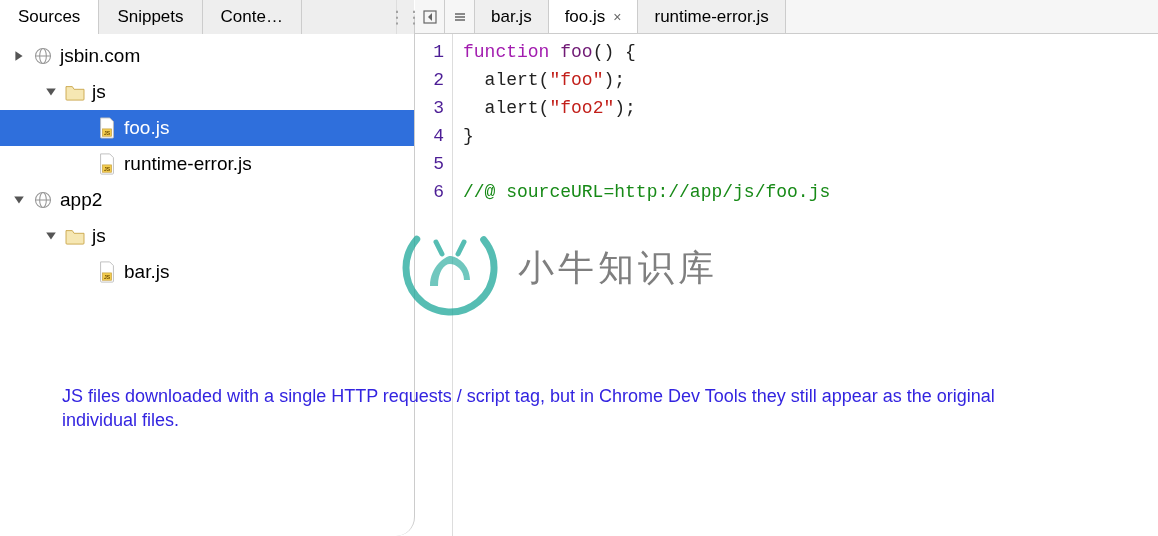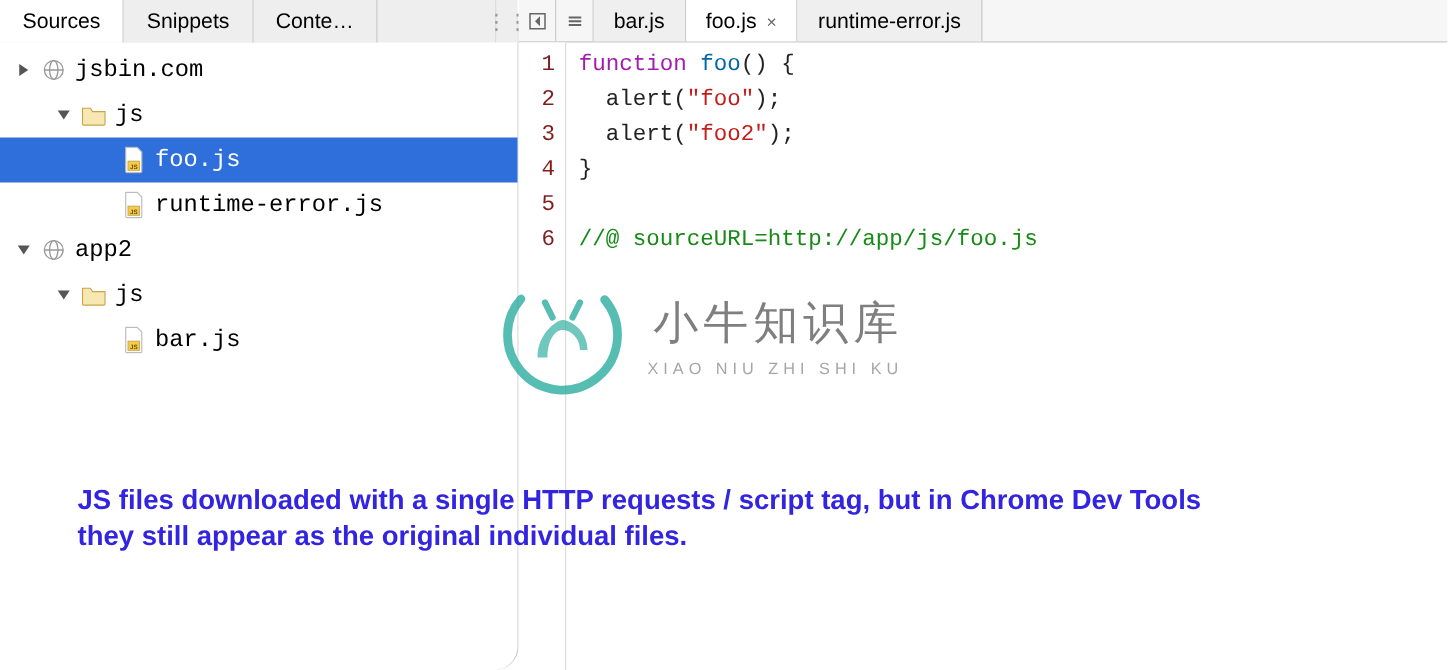--- a/index.html
+++ b/index.html
@@ -29,40 +29,40 @@
     .tree { padding: 4px 0 8px 0; font-size: 19px; user-select: none; }
     .tree-row { display: flex; align-items: center; height: 36px; padding-right: 8px; cursor: pointer; white-space: nowrap; }
     .tree-row.selected { background: #2f6fdc; color: #fff; }
     .disclosure { width: 14px; height: 14px; margin-right: 6px; display: inline-flex; align-items: center; justify-content: center; }
     .disclosure svg { width: 12px; height: 12px; fill: #555; }
     .indent { display: inline-block; }
     .icon { width: 22px; height: 22px; margin-right: 6px; display: inline-flex; align-items: center; justify-content: center; }
     .icon.globe svg { width: 20px; height: 20px; fill: none; stroke: #999; stroke-width: 1.3; }
     .icon.folder svg { width: 22px; height: 18px; }
     .icon.jsfile svg { width: 20px; height: 22px; }
-    .tree-label { flex: 1; font-family: Liberation Mono, monospace; }
+    .tree-label { flex: 1; }
 
     
     .editor-tabbar { display: flex; align-items: stretch; height: 34px; background: #f6f6f6; border-bottom: 1px solid #ccc; font-size: 17px; }
     .editor-tabbar .ctrl { width: 30px; display: flex; align-items: center; justify-content: center; color: #666; border-right: 1px solid #ccc; cursor: pointer; }
     .editor-tabbar .etab { padding: 6px 16px; border-right: 1px solid #ccc; background: #efefef; cursor: pointer; display: flex; align-items: center; gap: 8px; }
     .editor-tabbar .etab.active { background: #fff; }
     .close-x { color: #666; font-size: 14px; }
 
     
     .code-area { display: flex; flex: 1; font-family: Menlo, Consolas, "Courier New", monospace; font-size: 18px; line-height: 28px; }
-    .gutter { width: 38px; text-align: right; color: #7f1d1d; padding: 4px 8px 4px 0; background: #fff; border-right: 1px solid #ddd; }
+    .gutter { width: 38px; text-align: right; color: #4c1d95; padding: 4px 8px 4px 0; background: #fff; border-right: 1px solid #ddd; }
     .code { flex: 1; padding: 4px 10px; white-space: pre; color: #222; }
     .tok-kw { color: #a21caf; }
-    .tok-fn { color: #0369a1; }
+    .tok-fn { color: #701a75; }
     .tok-str { color: #c21f1a; }
     .tok-cmt { color: #178a17; font-family: Liberation Mono, monospace; }
 
     
-    .caption { position: absolute; left: 62px; right: 150px; top: 385px; font-weight: bold; font-size: 22px; color: #3324e0; line-height: 1.32; }
+    .caption { position: absolute; left: 62px; right: 150px; top: 385px; font-weight: normal; font-size: 18px; color: #3324e0; line-height: 1.32; }
 
     
     .watermark { position: absolute; left: 400px; top: 218px; display: flex; align-items: center; gap: 18px; opacity: 0.75; pointer-events: none; }
     .watermark .wm-logo { width: 100px; height: 100px; }
     .watermark .wm-text .cn { font-size: 36px; color: #555; letter-spacing: 4px; text-align: right; }
     .watermark .wm-text .py { font-size: 13px; letter-spacing: 4px; color: #888; margin-top: 4px; }
   </style>
 </head>
 <body>
 
@@ -221,17 +221,16 @@
 </div>
 
 <div class="watermark">
   <svg class="wm-logo" viewBox="0 0 100 100">
     <circle cx="50" cy="50" r="44" fill="none" stroke="#1ea89a" stroke-width="7" stroke-dasharray="200 80" stroke-linecap="round" transform="rotate(-40 50 50)"></circle>
     <path d="M30 68 C 30 48, 46 38, 50 38 C 56 38, 70 46, 70 62 L64 62 C 64 52, 56 46, 50 46 C 44 46, 38 54, 38 68 Z" fill="#1ea89a" opacity="0.85"></path>
     <path d="M42 36 L36 24 M58 36 L64 24" stroke="#1ea89a" stroke-width="5" stroke-linecap="round"></path>
   </svg>
   <div class="wm-text">
     <div class="cn">小牛知识库</div>
-    <div class="py">XIAO NIU ZHI SHI KU</div>
   </div>
 </div>
 
 <div class="caption">JS files downloaded with a single HTTP requests / script tag, but in Chrome Dev Tools they still appear as the original individual files.</div>
 
 </body></html>

